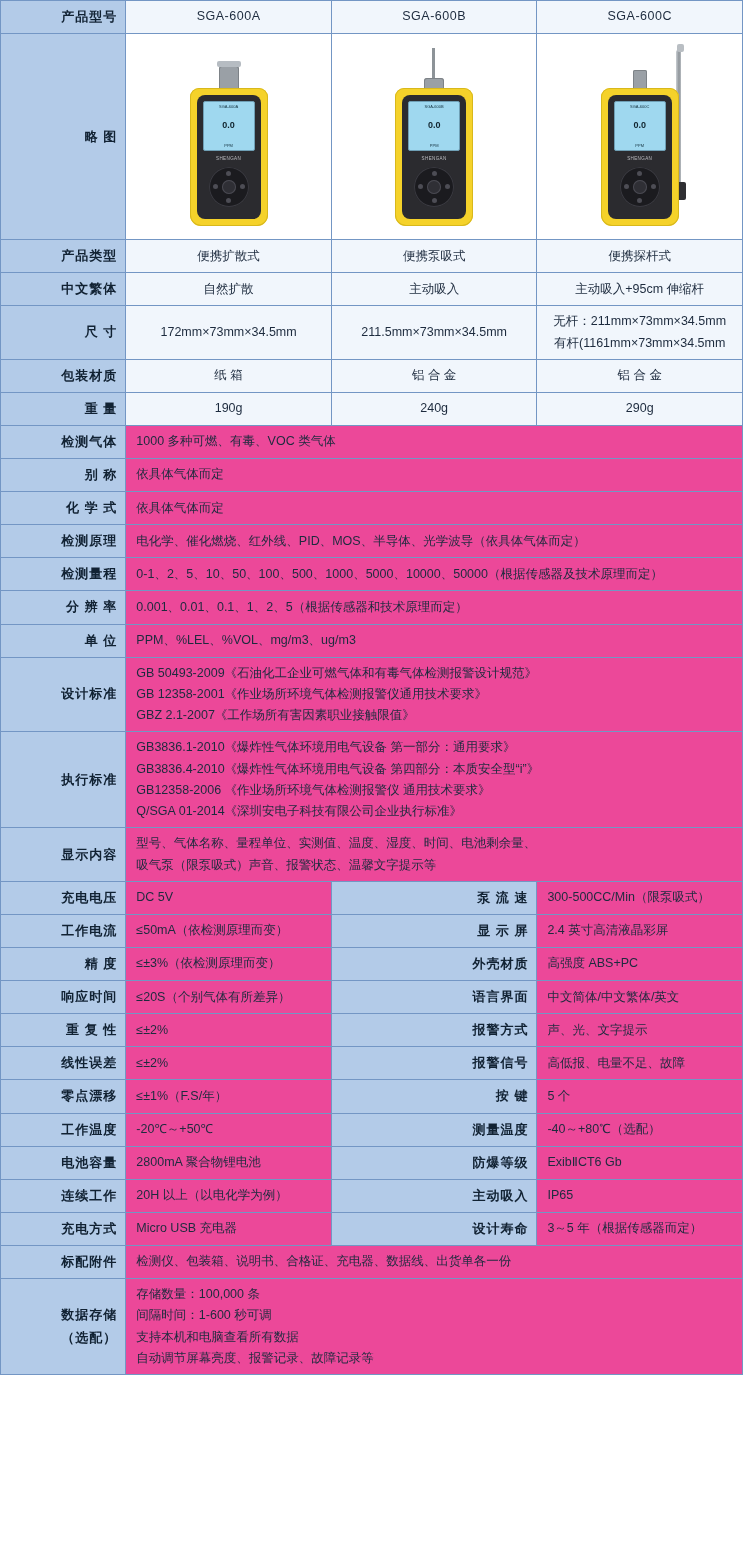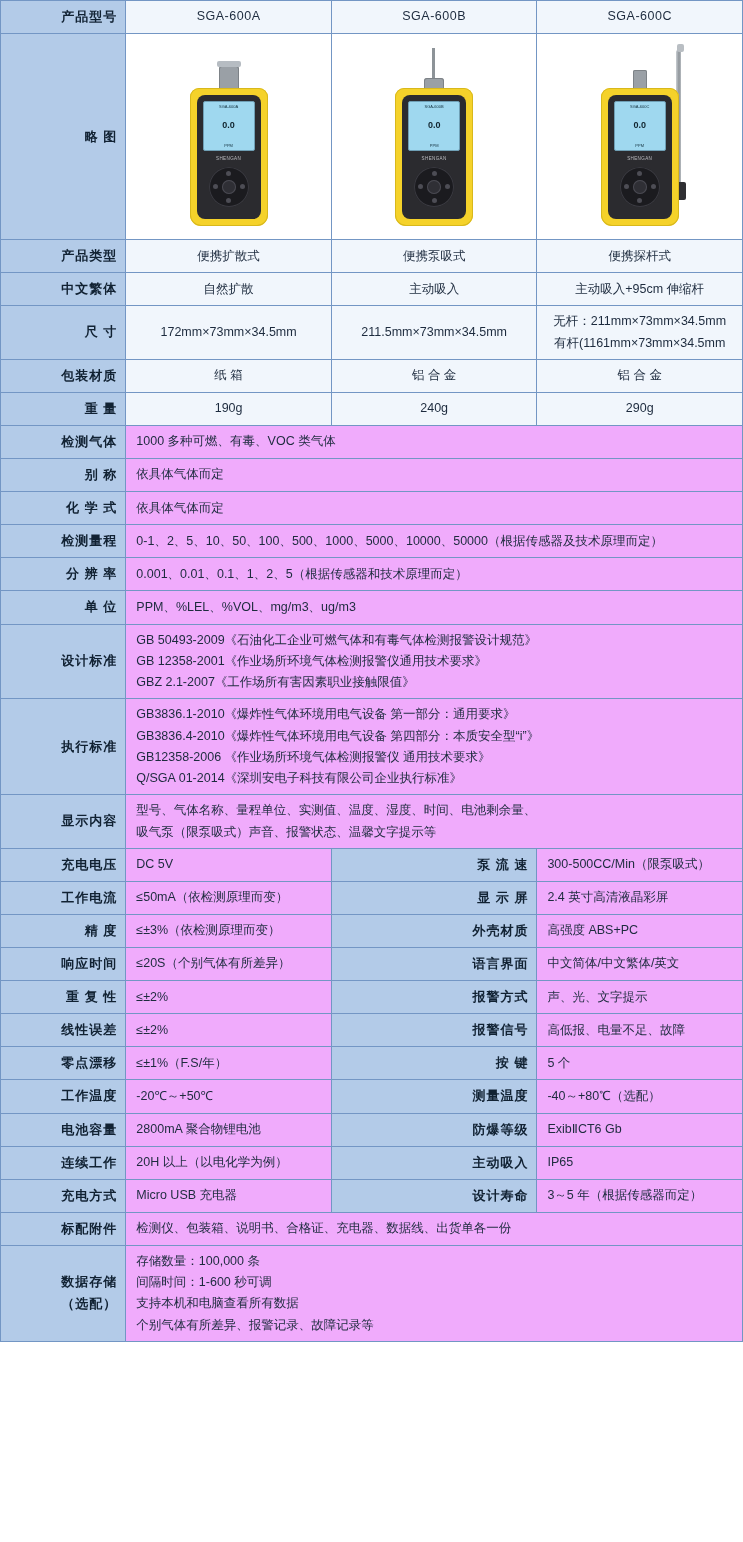--- a/index.html
+++ b/index.html
@@ -32,21 +32,21 @@
     color: #123;
     letter-spacing: 1px;
     font-size: 13px;
     padding-left: 23px;
   }
   td.val {
     background: #f1f6fc;
     text-align: center;
   }
   td.val-left {
-    background: #f0abfc;
+    background: #ec4899;
     text-align: left;
     padding-left: 10px;
   }
   .col-label { width: 125px; }
   .col-a { width: 205px; }
   .col-b { width: 205px; }
   .col-c { width: 205px; }
 
   .model-head {
     font-size: 13px;
@@ -376,20 +376,24 @@
     </tr>
     <tr>
       <td class="lab">别    称</td>
       <td class="val-left" colspan="3">依具体气体而定</td>
     </tr>
     <tr>
       <td class="lab">化 学 式</td>
       <td class="val-left" colspan="3">依具体气体而定</td>
     </tr>
     <tr>
+      <td class="lab">检测原理</td>
+      <td class="val-left" colspan="3">电化学、催化燃烧、红外线、PID、MOS、半导体、光学波导（依具体气体而定）</td>
+    </tr>
+    <tr>
       <td class="lab">检测量程</td>
       <td class="val-left" colspan="3">0-1、2、5、10、50、100、500、1000、5000、10000、50000（根据传感器及技术原理而定）</td>
     </tr>
     <tr>
       <td class="lab">分 辨 率</td>
       <td class="val-left" colspan="3">0.001、0.01、0.1、1、2、5（根据传感器和技术原理而定）</td>
     </tr>
     <tr>
       <td class="lab">单    位</td>
       <td class="val-left" colspan="3">PPM、%LEL、%VOL、mg/m3、ug/m3</td>
@@ -496,17 +500,17 @@
 
     <tr>
       <td class="lab">
         <div>数据存储</div>
         <div>（选配）</div>
       </td>
       <td class="val-left" colspan="3">
         <div>存储数量：100,000 条</div>
         <div>间隔时间：1-600 秒可调</div>
         <div>支持本机和电脑查看所有数据</div>
-        <div>个别气体有所差异、报警记录、故障记录等</div>
+        <div>自动调节屏幕亮度、报警记录、故障记录等</div>
       </td>
     </tr>
   </tbody>
 </table>
 
 </body></html>

